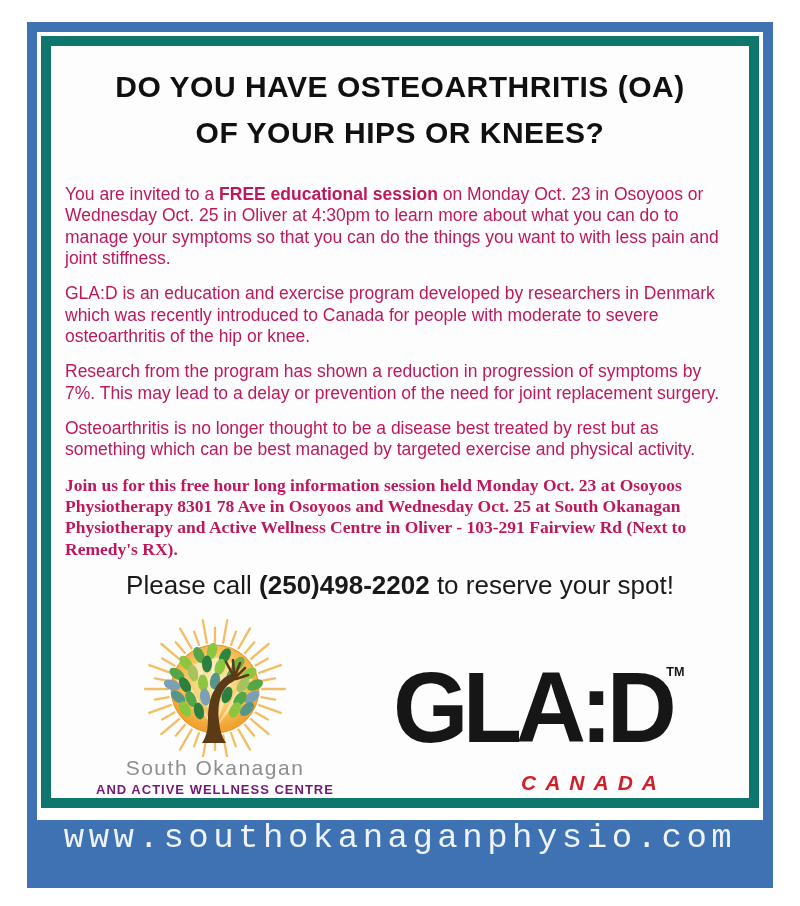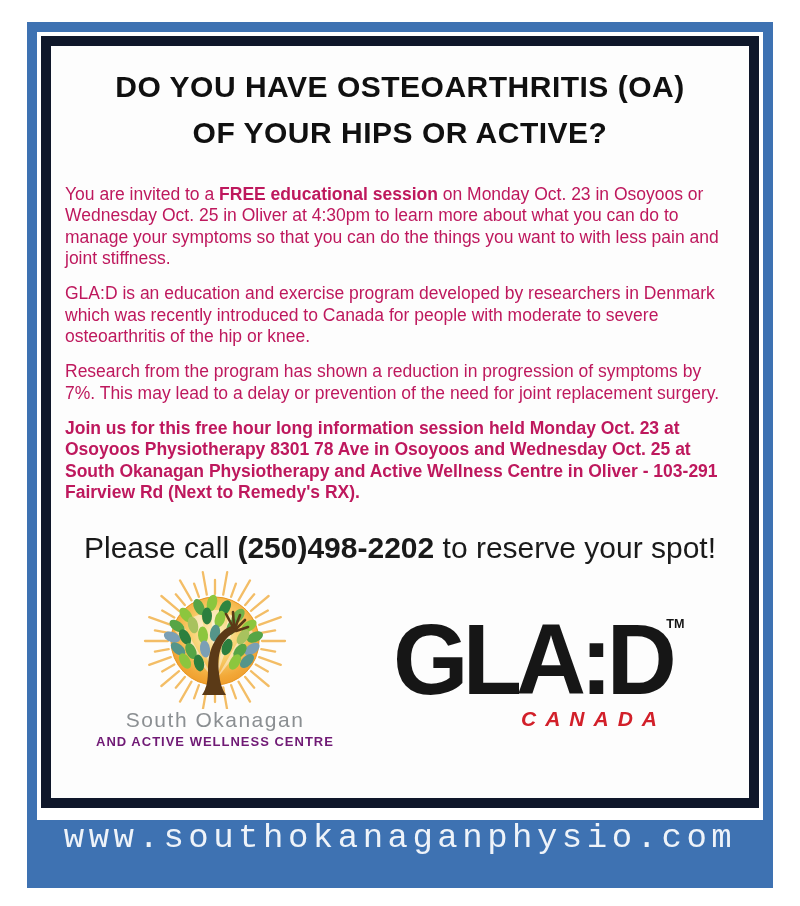--- a/index.html
+++ b/index.html
@@ -13,33 +13,33 @@
     background:#3e72b2; box-sizing:border-box;
   }
   
   .inner {
     position:absolute; left:10px; top:10px; right:10px; bottom:68px;
     background:#ffffff; box-sizing:border-box; padding:4px 4px 12px 4px;
   }
   
   .content {
     width:100%; height:100%; box-sizing:border-box;
-    border:10px solid #0f172a; background:#fdfdfd;
+    border:10px solid #0f766e; background:#fdfdfd;
     padding:16px 14px 11px 14px;
   }
   .title {
     text-align:center; font-weight:bold; font-size:30px; line-height:46px;
     letter-spacing:.5px; color:#101010; margin:2px 0 28px 0;
   }
   .para {
     font-size:17.5px; line-height:1.22; color:#be185d; margin:0 0 14px 0;
   }
-  .para.bold { font-weight:bold; margin-bottom:28px; }
+  .para.bold { font-weight:bold; margin-bottom:10px;font-family:Liberation Serif, serif; }
   .call {
-    text-align:center; font-size:30px; color:#1a1a1a; margin:8px 0 4px 0;
+    text-align:center; font-size:26px; color:#1a1a1a; margin:8px 0 16px 0;
   }
   .call .phone { font-weight:bold; }
   
   .logos { display:flex; align-items:flex-start; margin-top:2px; }
   .left-logo { width:300px; display:flex; flex-direction:column; align-items:center; }
   .left-logo svg { display:block; }
   [data-name="sun-rays"] line { stroke:#f2b34c; stroke-width:2.3; stroke-linecap:round; opacity:.85; }
   .lg-name {
     font-size:21px; line-height:22px; letter-spacing:1.5px; color:#8b8f92;
     text-align:center; white-space:nowrap;
@@ -52,21 +52,21 @@
   .glad-word {
     position:relative; display:inline-block; font-size:100px; font-weight:bold;
     letter-spacing:-6px; line-height:.8; color:#161616;
     transform:scaleX(.97); transform-origin:left top; white-space:nowrap;
   }
   .glad-tm {
     position:absolute; top:0px; right:-14px; font-size:13px; font-weight:bold;
     letter-spacing:0; color:#161616;
   }
   .glad-country {
-    margin:8px 0 0 128px; font-size:21px; font-style:italic; font-weight:bold;
+    margin:24px 0 0 128px; font-size:21px; font-style:italic; font-weight:bold;
     letter-spacing:9px; color:#d2202a; white-space:nowrap;
   }
   
   .footer {
     position:absolute; left:0; right:0; bottom:16px; height:68px;
     display:flex; align-items:center; justify-content:center;
   }
   .footer-url {
     font-family:"Liberation Mono", monospace; font-size:34px; letter-spacing:4.5px;
     color:#eef3f9; white-space:nowrap;
@@ -75,29 +75,30 @@
 </head>
 <body>
 
 <div class="page" data-name="flyer-page">
   <div class="frame" data-name="blue-frame">
     <div class="inner" data-name="white-inset">
       <div class="content" data-name="content-area">
 
         <div class="title" data-name="page-title">
           <div data-name="title-line-1">DO YOU HAVE OSTEOARTHRITIS (OA)</div>
-          <div data-name="title-line-2">OF YOUR HIPS OR ACTIVE?</div>
+          <div data-name="title-line-2">OF YOUR HIPS OR KNEES?</div>
         </div>
 
         <p class="para" data-name="paragraph-invitation"><span data-name="invite-pre">You are invited to a </span><b data-name="invite-bold-free-session">FREE educational session</b><span data-name="invite-post"> on Monday Oct. 23 in Osoyoos or Wednesday Oct. 25 in Oliver at 4:30pm to learn more about what you can do to manage your symptoms so that you can do the things you want to with less pain and joint stiffness.</span></p>
 
         <p class="para" data-name="paragraph-glad-program">GLA:D is an education and exercise program developed by researchers in Denmark which was recently introduced to Canada for people with moderate to severe osteoarthritis of the hip or knee.</p>
 
         <p class="para" data-name="paragraph-research">Research from the program has shown a reduction in progression of symptoms by 7%. This may lead to a delay or prevention of the need for joint replacement surgery.</p>
 
+        <p class="para" data-name="paragraph-oa-management">Osteoarthritis is no longer thought to be a disease best treated by rest but as something which can be best managed by targeted exercise and physical activity.</p>
 
         <p class="para bold" data-name="paragraph-session-details">Join us for this free hour long information session held Monday Oct. 23 at Osoyoos Physiotherapy 8301 78 Ave in Osoyoos and Wednesday Oct. 25 at South Okanagan Physiotherapy and Active Wellness Centre in Oliver - 103-291 Fairview Rd (Next to Remedy's RX).</p>
 
         <div class="call" data-name="call-to-action"><span data-name="call-pre">Please call </span><span class="phone" data-name="phone-number">(250)498-2202</span><span data-name="call-post"> to reserve your spot!</span></div>
 
         <div class="logos" data-name="logos-row">
 
           <div class="left-logo" data-name="south-okanagan-logo">
             <svg width="200" height="140" viewBox="0 0 200 140" data-name="sun-tree-logo">
               <defs>

